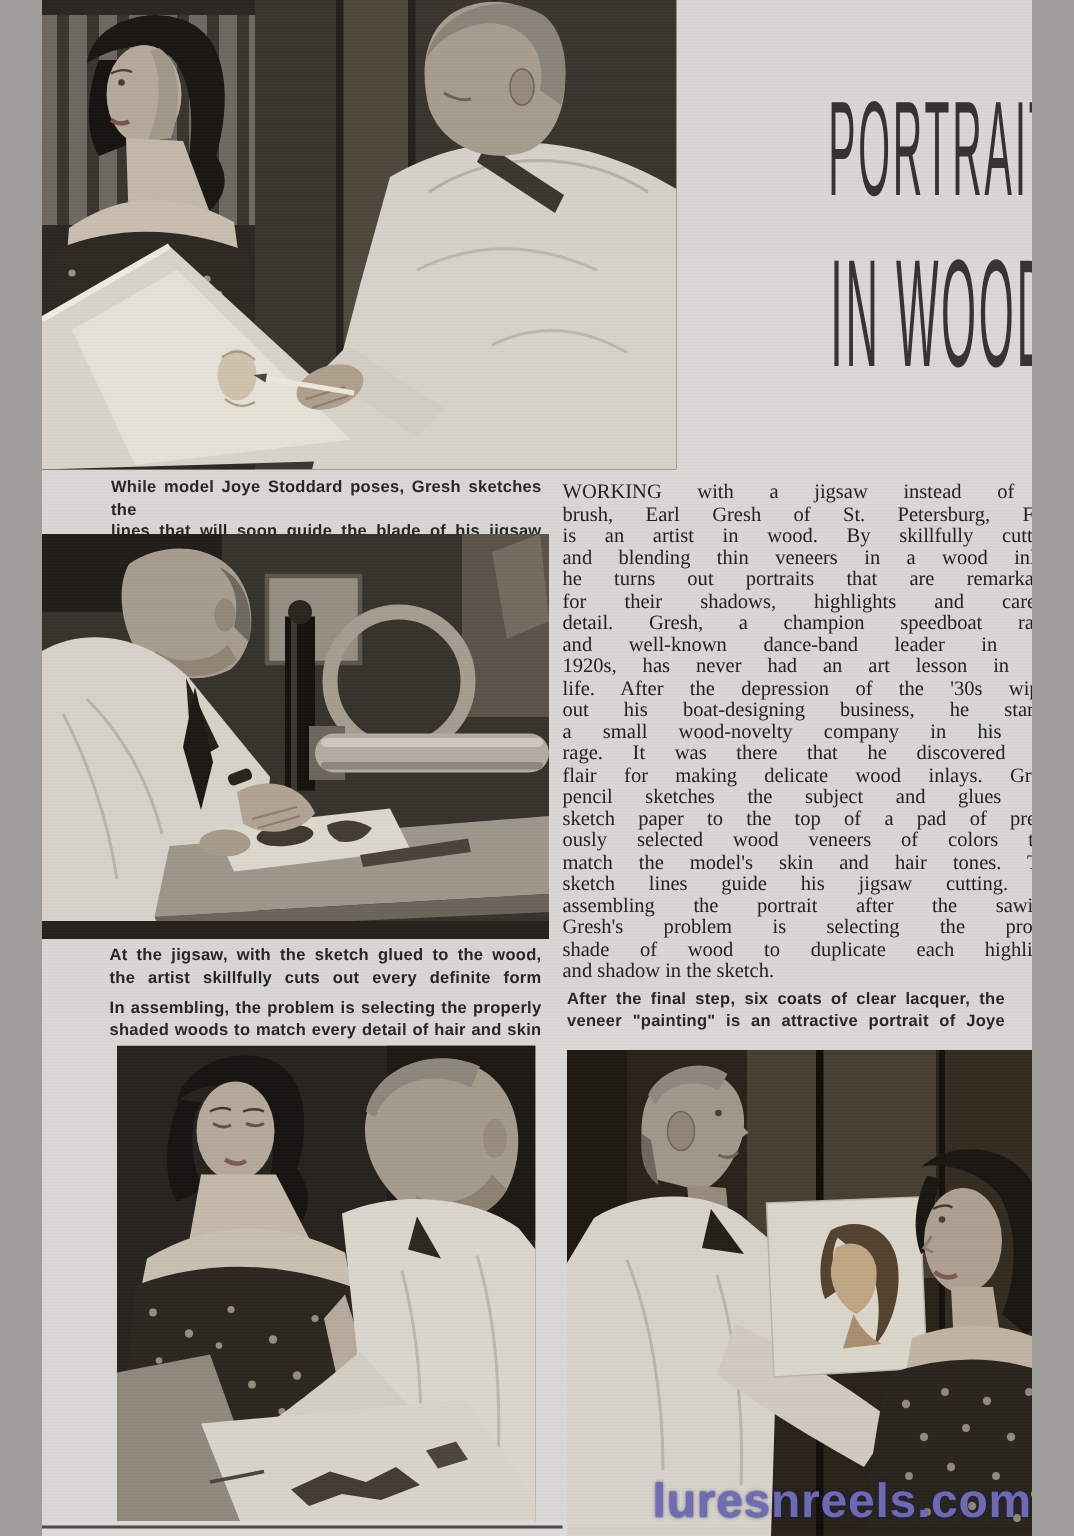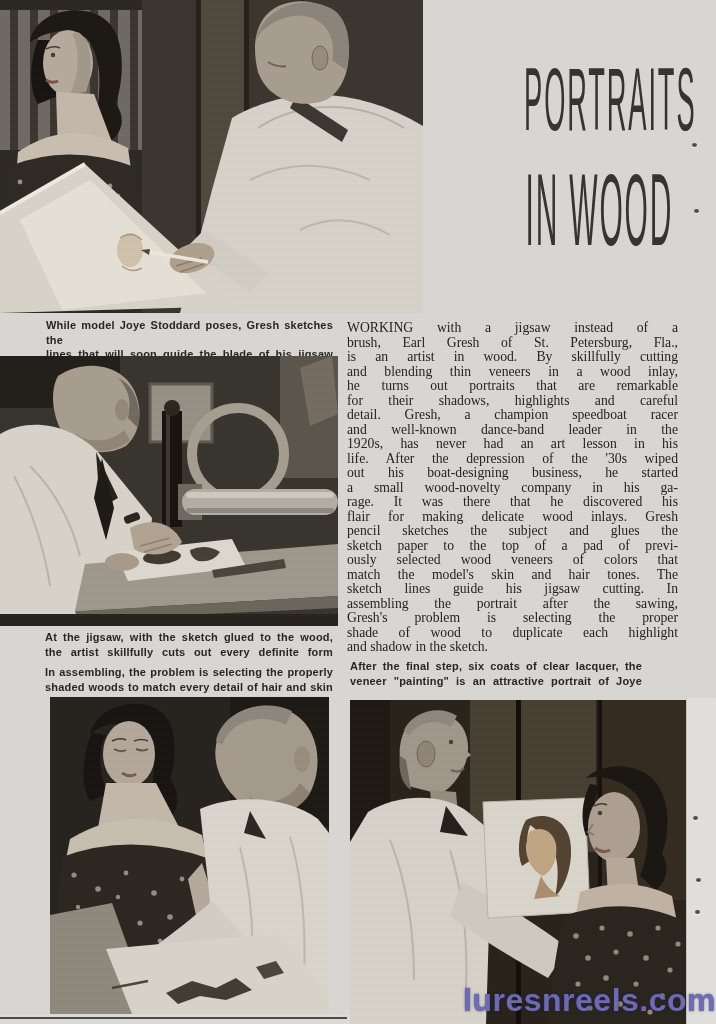--- a/index.html
+++ b/index.html
@@ -1,17 +1,17 @@
 <!DOCTYPE html>
 <html><head>
 <meta charset="utf-8">
 <style>
   html,body { margin:0; padding:0; background:#9e9d99; }
   .page {
-    position:relative; width:716px; height:1024px; margin:0 auto;
+    position:relative; width:660px; height:1024px; margin:0 auto;
     background:#d8d7d3; overflow:hidden;
     font-family:"Liberation Sans", sans-serif;
   }
   .abs { position:absolute; }
   svg { display:block; }
 
   
   .title-block { position:absolute; left:423px; top:56px; width:293px; text-align:center; color:#343330; }
   .title-line { display:block; font-family:"Liberation Sans", sans-serif; font-weight:400; line-height:1; white-space:nowrap; }
   .title-line.t1 { font-size:88px; letter-spacing:6px; transform:scale(0.31,1.02); transform-origin:50% 80%; }

